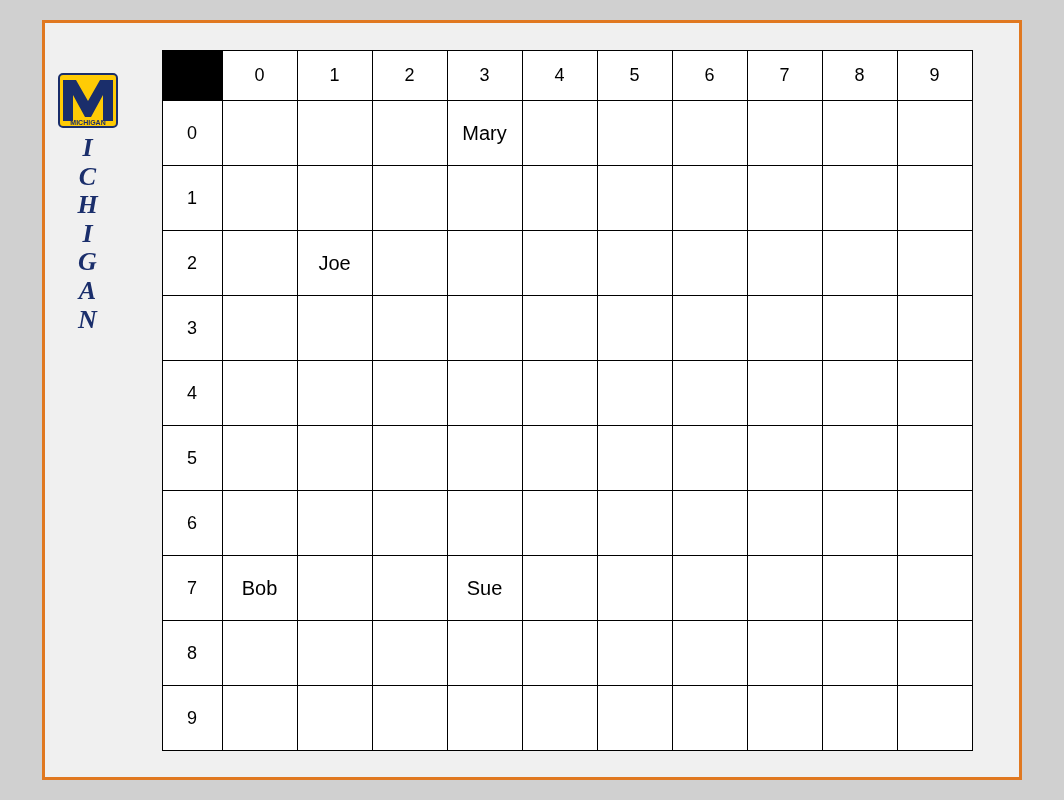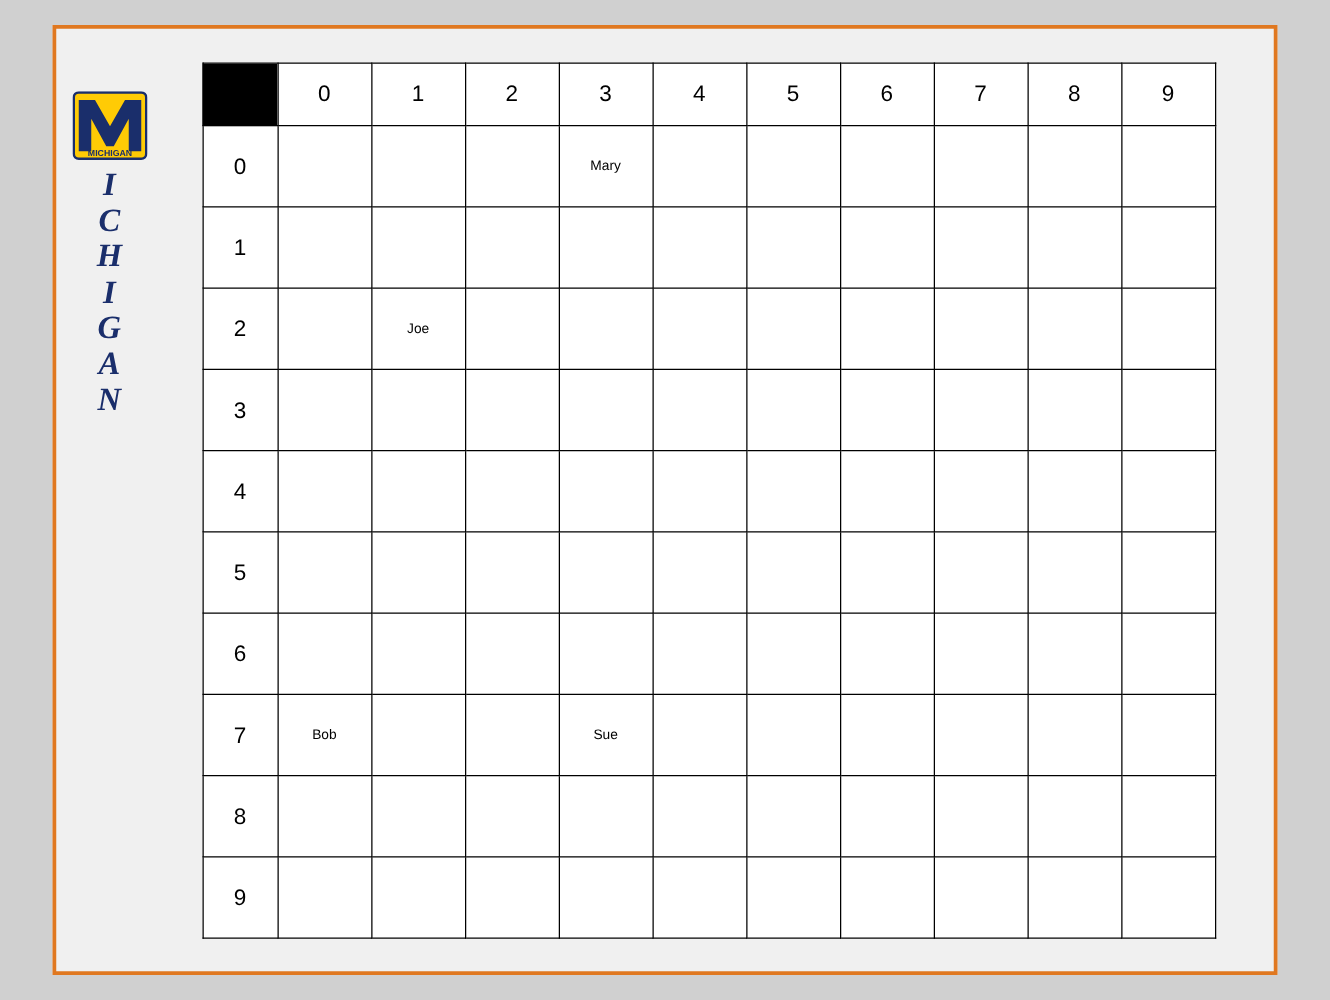--- a/index.html
+++ b/index.html
@@ -114,21 +114,21 @@
       width: 60px;
     }
 
     .row-header {
       background: #fff;
       font-size: 18px;
       width: 60px;
     }
 
     .cell-name {
-      font-size: 11px;
+      font-size: 20px;
     }
   </style>
 </head>
 <body>
 
 <div class="page-container">
 
   <div class="side-logo">
 
     <svg class="michigan-m" viewBox="0 0 60 55">

